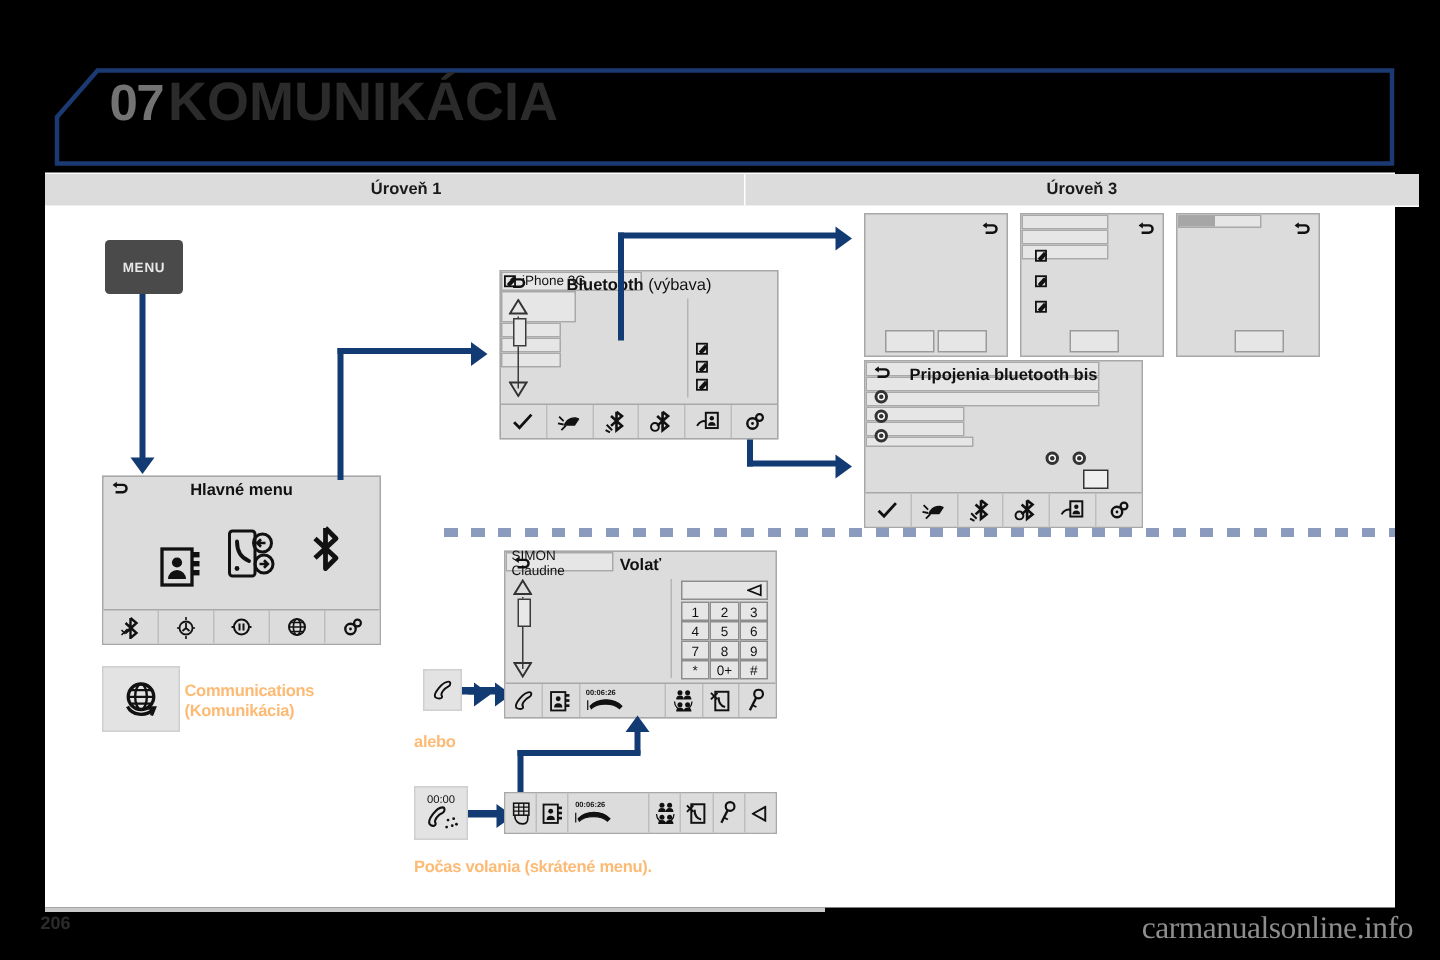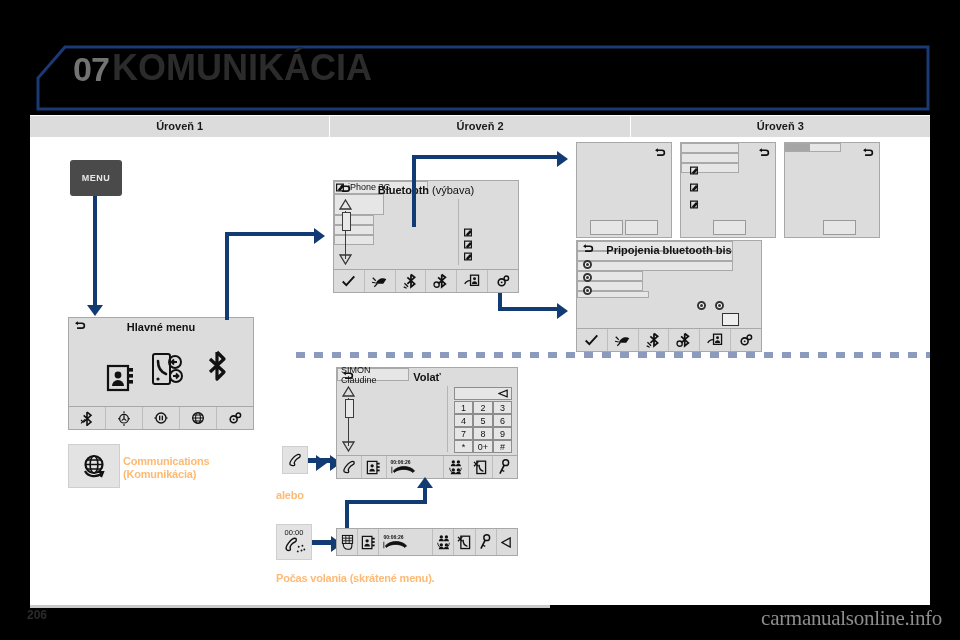--- a/index.html
+++ b/index.html
@@ -15,21 +15,21 @@
   
   #hdr-band{position:absolute;left:35px;top:45px;width:895px;height:67px;}
   #hdr-band .outline{position:absolute;inset:0;}
   #hdr-num{position:absolute;left:45px;top:52px;font-size:34px;font-weight:bold;
            color:#737373;letter-spacing:-1px;line-height:1;font-family:"Liberation Sans",sans-serif;margin-left:28px;}
   #hdr-title{position:absolute;left:112px;top:50px;font-size:36px;font-weight:bold;
              color:#2b2b2b;letter-spacing:0px;line-height:1;font-family:"Liberation Sans",sans-serif;}
 
   
   #levelbar{position:absolute;left:30px;top:116px;width:900px;height:21px;
-            background:#dcdcdc;display:flex;border-bottom:1px solid #fff;}
+            background:#dcdcdc;display:flex;border-bottom:1px solid #fff;padding-left:16px;}
   #levelbar .cell{flex:1;text-align:center;font-size:11px;font-weight:bold;color:#1a1a1a;
                   line-height:21px;border-right:1px solid #fff;}
   #levelbar .cell:last-child{border-right:none;}
 
   
   .screen{position:absolute;background:#dcdcdc;border:1px solid #a8a8a8;box-sizing:border-box;}
   .screen .title{position:absolute;left:0;right:0;top:3px;text-align:center;
                  font-size:11px;font-weight:bold;color:#111;}
   .screen .title .sub{font-weight:normal;}
   .backicon{position:absolute;left:4px;top:2px;width:13px;height:13px;}
@@ -95,21 +95,20 @@
       <path d="M30 2 L893 2 L893 64 L3 64 L3 33 Z" fill="none" stroke="#1b3a73" stroke-width="3"></path>
     </svg>
   </div>
   <div id="hdr-num">07</div>
   <div id="hdr-title">KOMUNIKÁCIA</div>
 
   <div id="sheet"></div>
 
   <div id="levelbar">
     <div class="cell">Úroveň 1</div>
-    <div class="cell">Úroveň 2</div>
     <div class="cell">Úroveň 3</div>
   </div>
 
   <div id="menubtn">
     <span>MENU</span>
   </div>
 
   <div class="ar" style="left:93px;top:196px;width:4px;height:110px;"></div>
   <div class="arrowhead ah-down" style="left:87px;top:305px;"></div>
 

